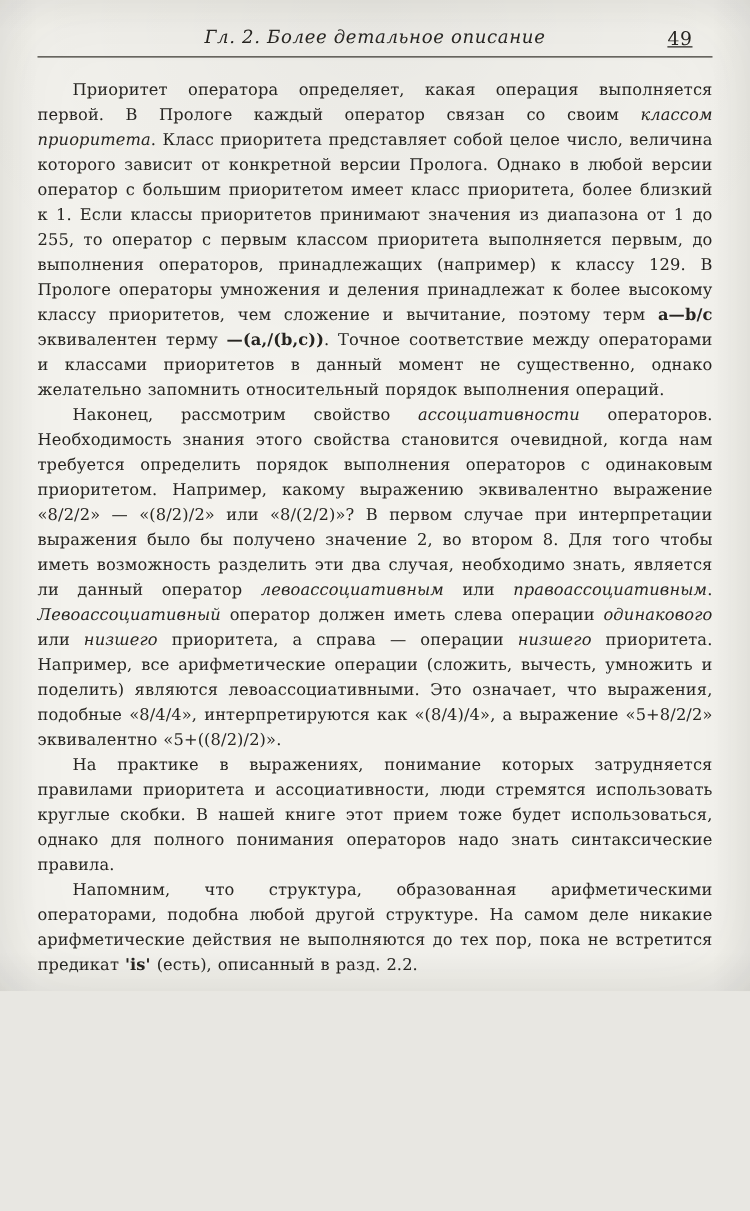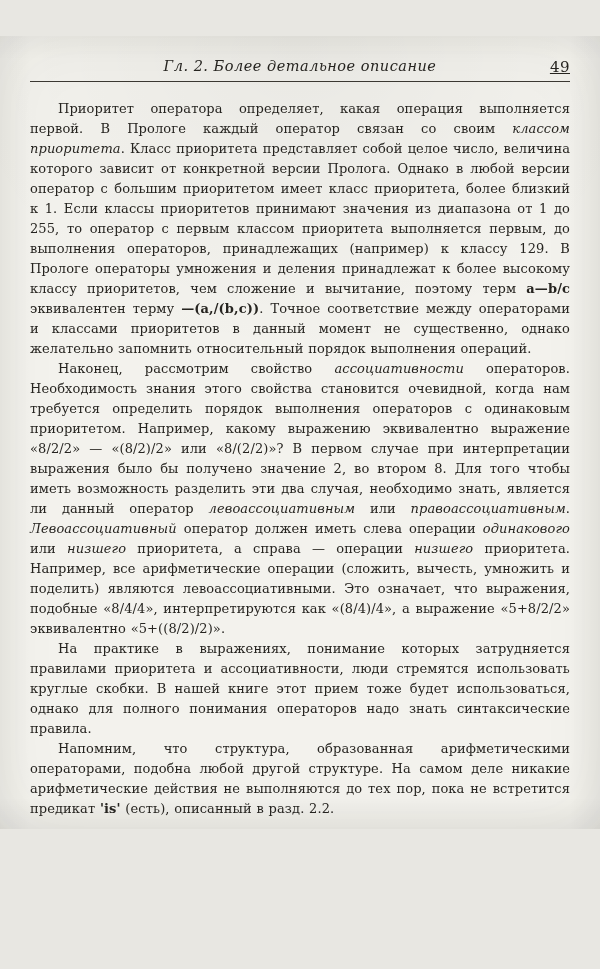--- a/index.html
+++ b/index.html
@@ -15,38 +15,37 @@
     overflow: hidden;
     padding: 22px 30px 0 30px;
     color: var(--ink, #262420);
     font-family: "DejaVu Serif", "Liberation Serif", serif;
     background:
       radial-gradient(130% 90% at 50% 0%, rgba(0,0,0,0.04), rgba(0,0,0,0) 45%),
       linear-gradient(90deg, rgba(0,0,0,0.045), rgba(0,0,0,0) 5%, rgba(0,0,0,0) 95%, rgba(0,0,0,0.05)),
       linear-gradient(180deg, rgba(0,0,0,0.03), rgba(0,0,0,0) 3%, rgba(0,0,0,0) 96%, rgba(0,0,0,0.05)),
       var(--paper, #f3f2ed);
     box-shadow: inset 0 0 70px rgba(60,55,45,0.05);
-    margin-top: 36px;
   }
   .running-header {
     position: relative;
     height: 18px;
     margin-bottom: 5px;
   }
   .chapter-title {
     display: block;
     text-align: center;
     font-style: italic;
     font-size: 14.5px;
     letter-spacing: 0.5px;
     white-space: nowrap;
   }
   .page-number {
     position: absolute;
-    right: 0;
+    right: 16px;
     top: 0;
     font-size: 15px;
     font-style: normal;
     letter-spacing: 0.5px;
     text-decoration: underline;
   }
   .header-rule {
     border: 0;
     border-top: 1.4px solid var(--rule, #3b3832);
     margin: 0 0 17px 0;

